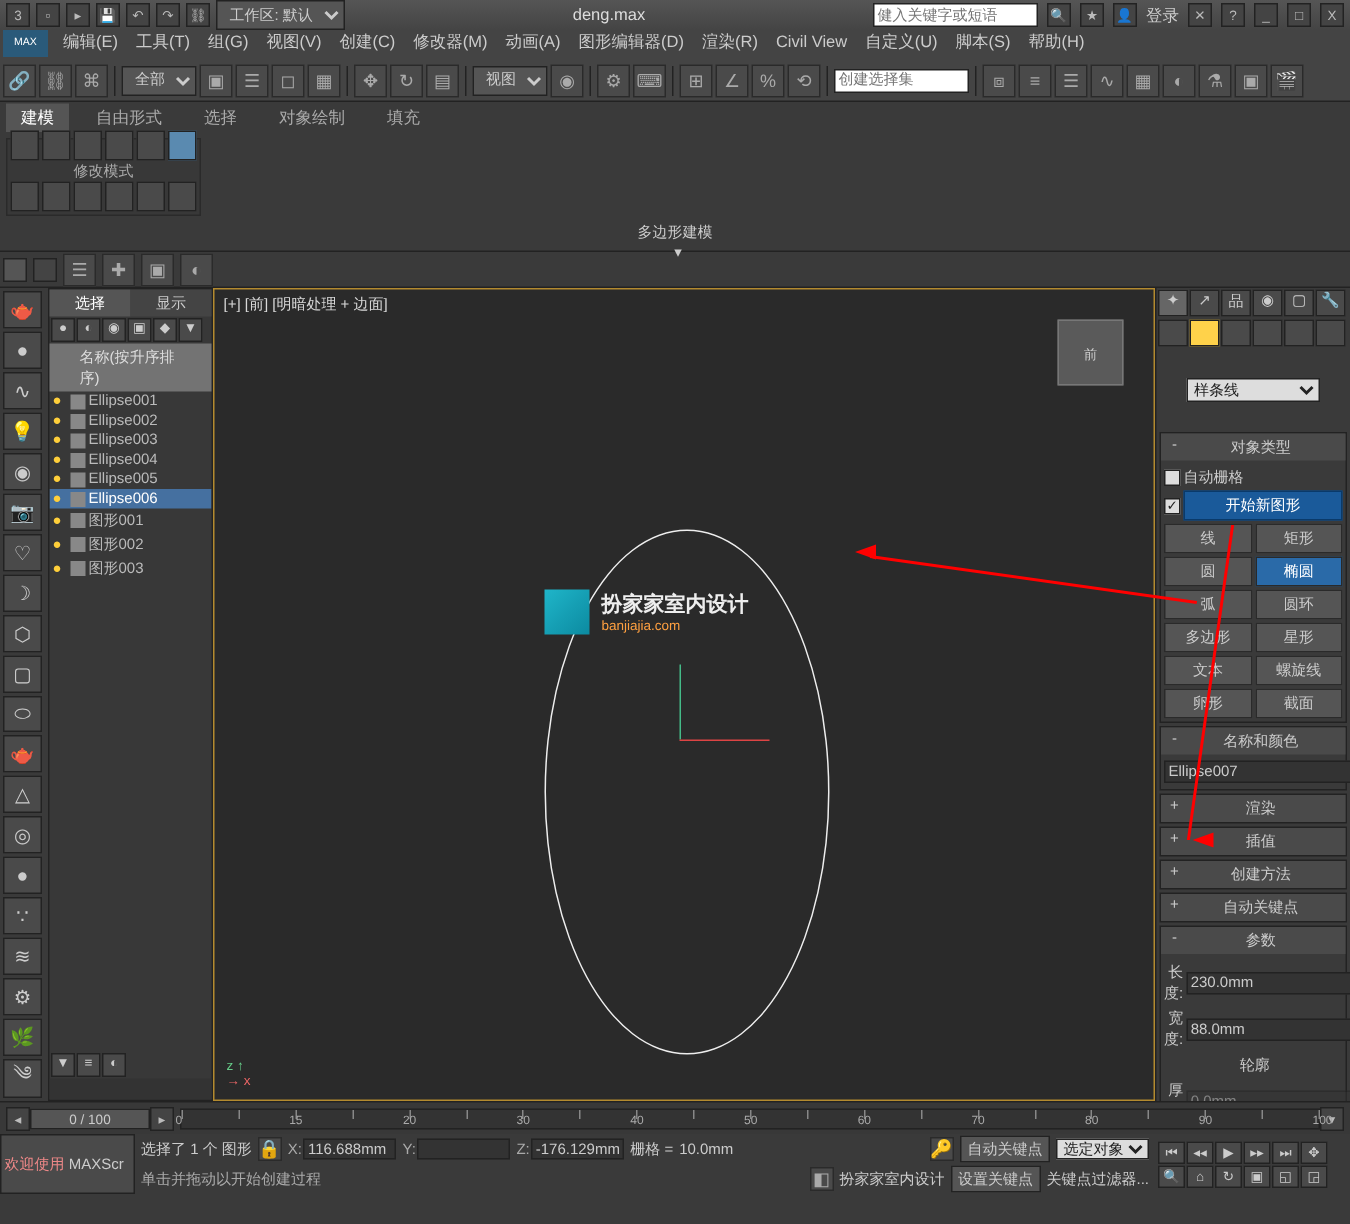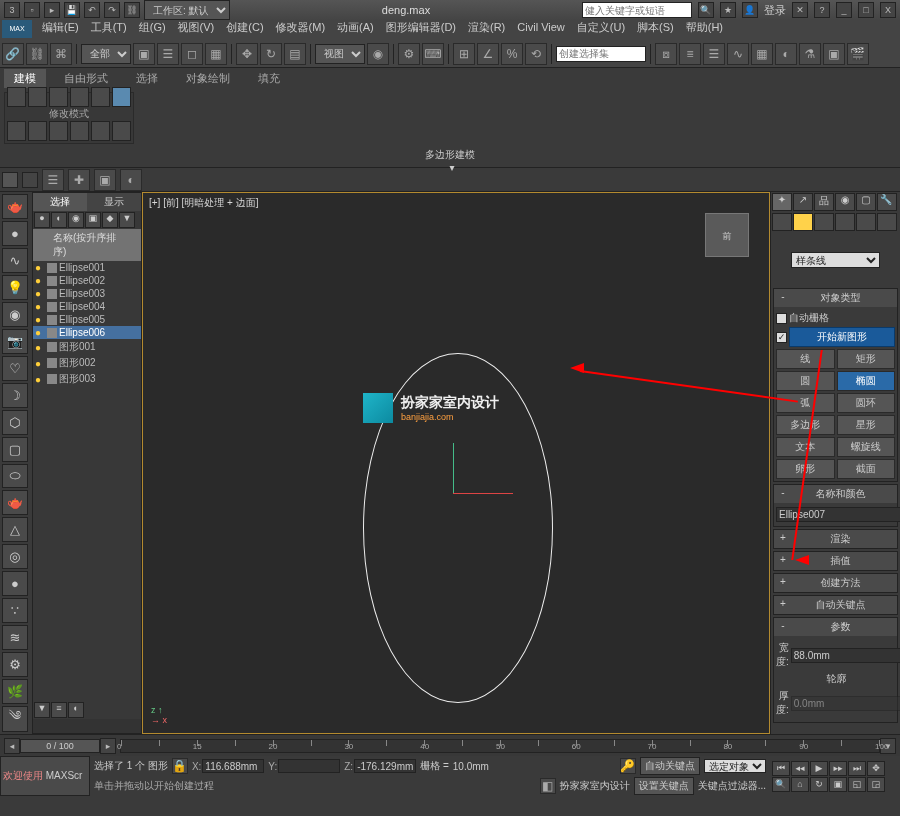--- a/index.html
+++ b/index.html
@@ -434,20 +434,25 @@
         </div>
       </div>
 
     <div class="rollout">
       <div class="rollout-h">
           <span class="pm">-</span>
           <span class="t">参数</span>
         </div>
       <div class="rollout-b">
         <div class="param-row">
+          <span class="plbl">长度:</span>
+          <input class="pinput" value="230.0mm" style="">
+
+        </div>
+        <div class="param-row">
           <span class="plbl">宽度:</span>
           <input class="pinput" value="88.0mm" style="">
 
         </div>
         <div class="param-row" style="justify-content:center">
           <span class="cb"></span>
           <span>轮廓</span>
         </div>
         <div class="param-row">
           <span class="plbl">厚度:</span>

